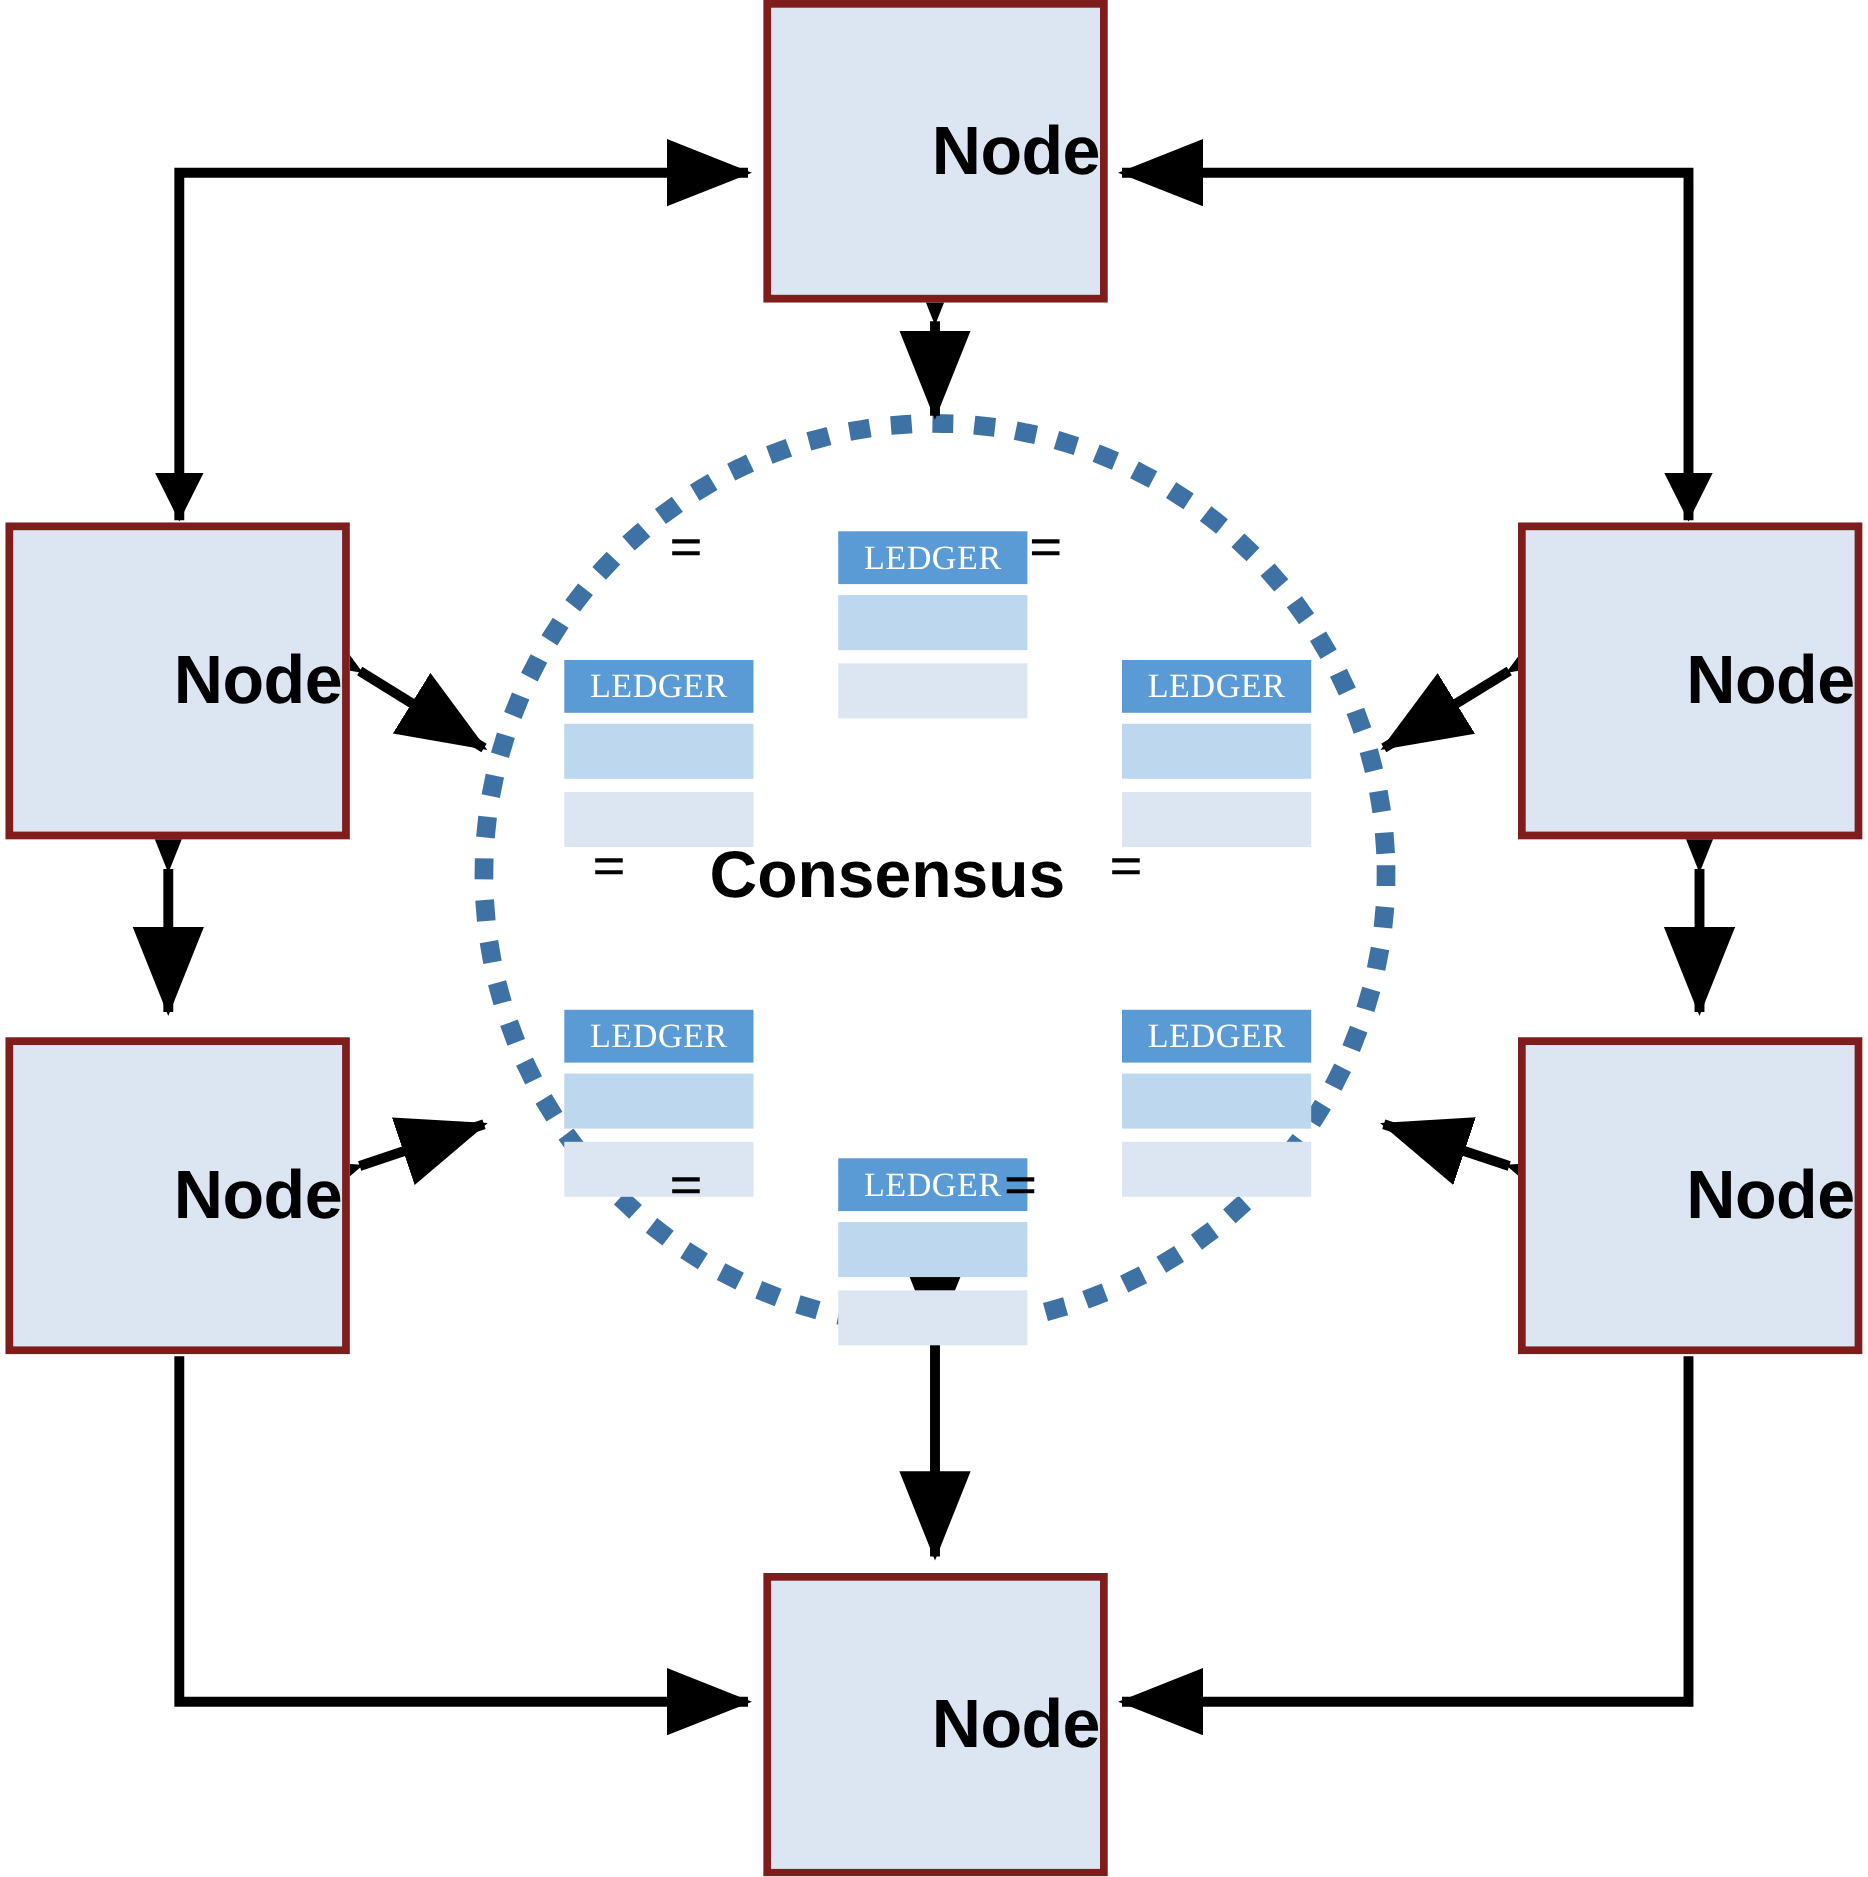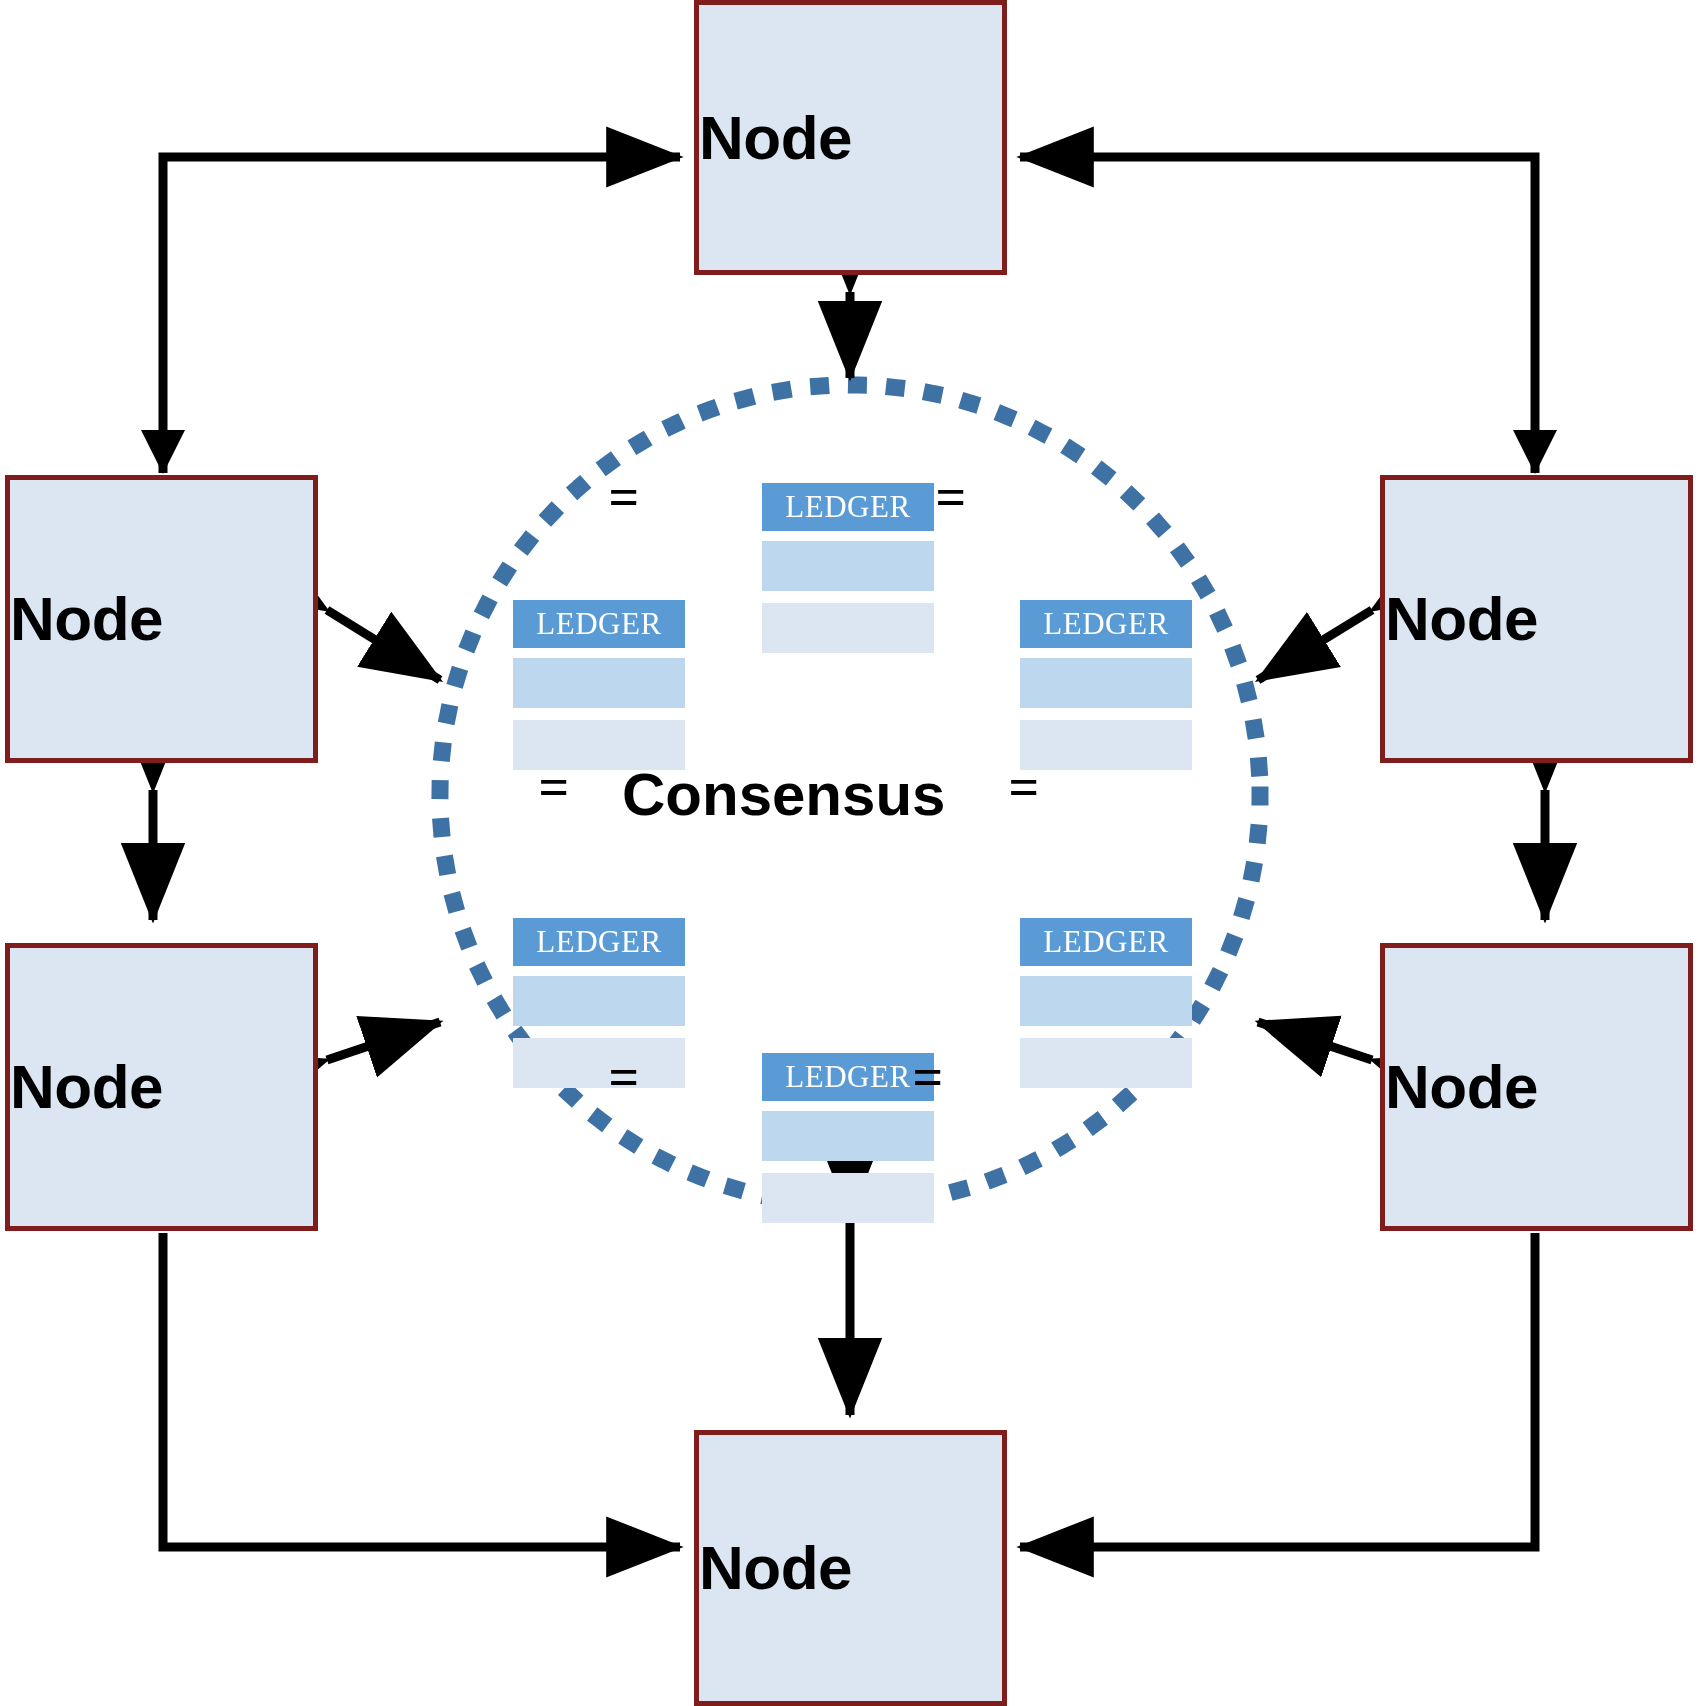--- a/index.html
+++ b/index.html
@@ -23,24 +23,24 @@
     left: 0;
     top: 0;
     width: 1698px;
     height: 1706px;
     pointer-events: none;
   }
   .node-box {
     position: absolute;
     box-sizing: border-box;
     background: #dce6f2;
-    border: 5px solid #7f1d1d;
+    border: 7px solid #7f1d1d;
     display: flex;
     align-items: center;
-    justify-content: flex-start;
+    justify-content: flex-end;
   }
   .node-label {
     font-family: "Liberation Sans", sans-serif;
     font-weight: bold;
     font-size: 62px;
     color: #000000;
     line-height: 1;
     letter-spacing: -0.5px;
   }
   .ledger {
@@ -79,20 +79,21 @@
     line-height: 1;
     user-select: none;
   }
   .consensus {
     position: absolute;
     font-family: "Liberation Sans", sans-serif;
     font-weight: bold;
     font-size: 60px;
     color: #000000;
     white-space: nowrap;
+    margin-left: 23px;
   }
 </style>
 </head>
 <body>
 
 <div id="stage">
 
   <svg class="layer" viewBox="0 0 1698 1706" xmlns="http://www.w3.org/2000/svg">
     <defs>
       <marker id="ah" markerWidth="10" markerHeight="10" refX="8.2" refY="3.4" orient="auto" markerUnits="strokeWidth">

